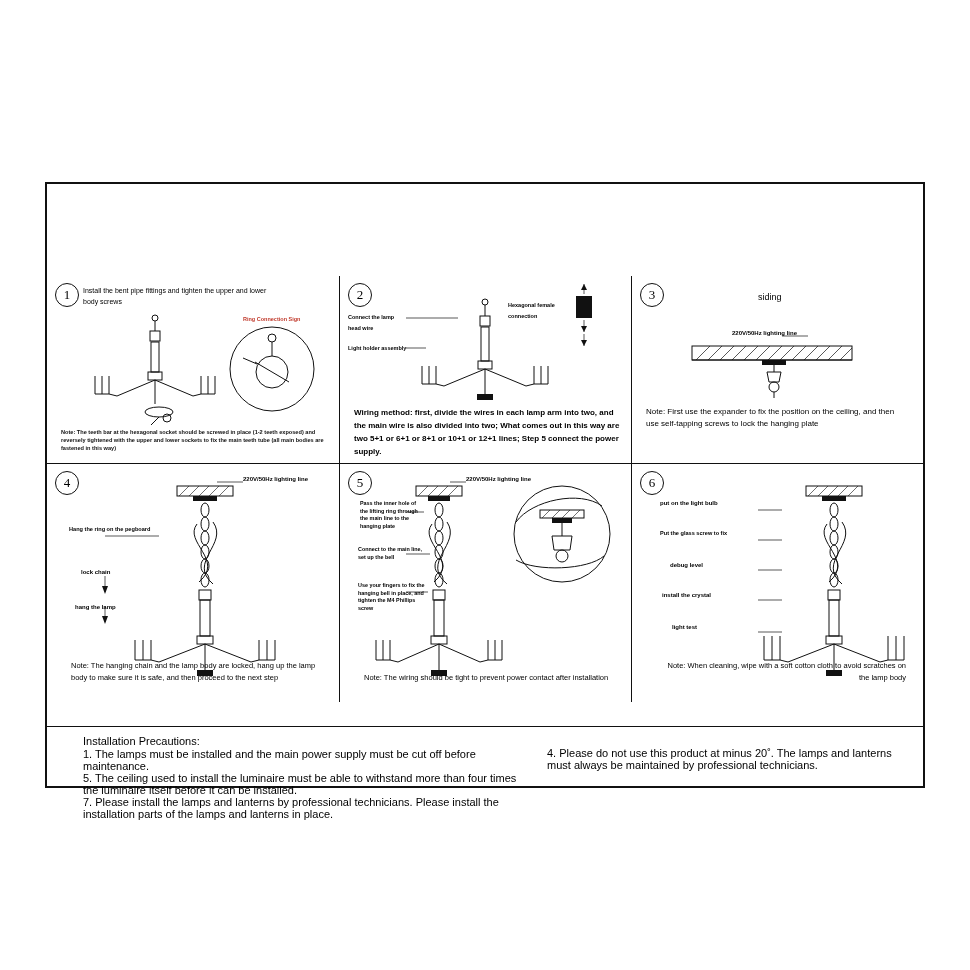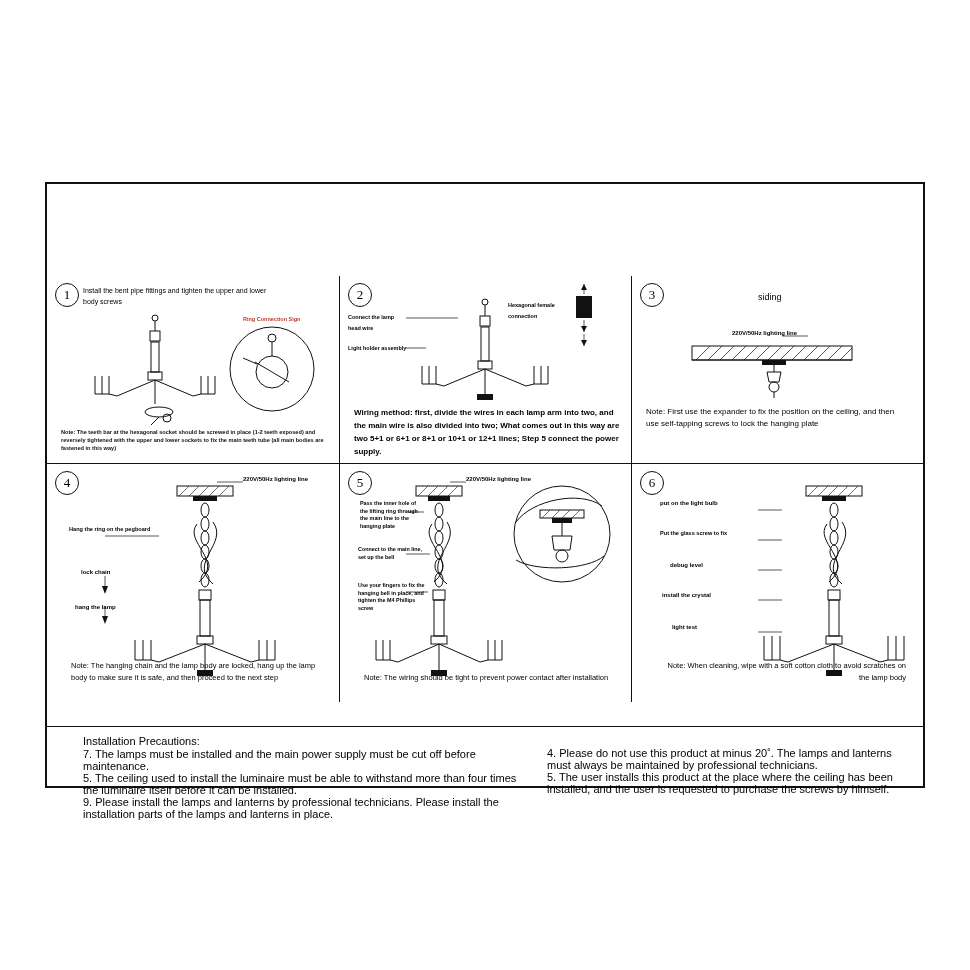--- a/index.html
+++ b/index.html
@@ -348,23 +348,22 @@
       <div class="cap capb" style="left:30px;top:126px;font-size:6px;">install the crystal</div>
       <div class="cap capb" style="left:40px;top:158px;font-size:6px;">light test</div>
       <div class="note" style="left:24px;top:196px;width:250px;font-size:7.5px;line-height:12px;font-weight:normal;text-align:right;">Note: When cleaning, wipe with a soft cotton cloth to avoid scratches on the lamp body</div>
     </div>
 
   </div>
 
   <div class="footer">
     <div class="fcol left">
       <div class="fhead">Installation Precautions:</div>
-      <div>7. The lamps must be installed and the main power supply must be cut off before maintenance.</div>
+      <div>1. The lamps must be installed and the main power supply must be cut off before maintenance.</div>
       <div>5. The ceiling used to install the luminaire must be able to withstand more than four times the luminaire itself before it can be installed.</div>
-      <div>9. Please install the lamps and lanterns by professional technicians. Please install the installation parts of the lamps and lanterns in place.</div>
+      <div>7. Please install the lamps and lanterns by professional technicians. Please install the installation parts of the lamps and lanterns in place.</div>
     </div>
     <div class="fcol right">
       <div>4. Please do not use this product at minus 20˚. The lamps and lanterns must always be maintained by professional technicians.</div>
-      <div>5. The user installs this product at the place where the ceiling has been installed, and the user is requested to purchase the screws by himself.</div>
     </div>
   </div>
 
 </div>
 
 </body></html>

